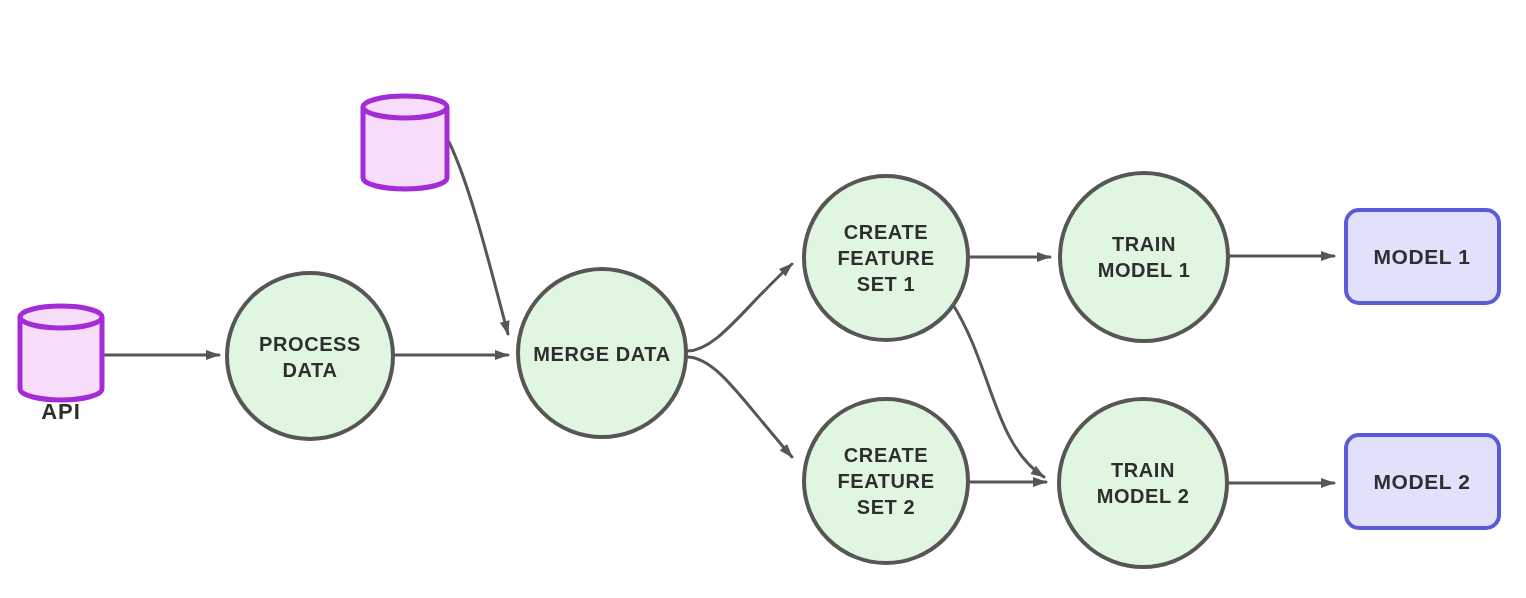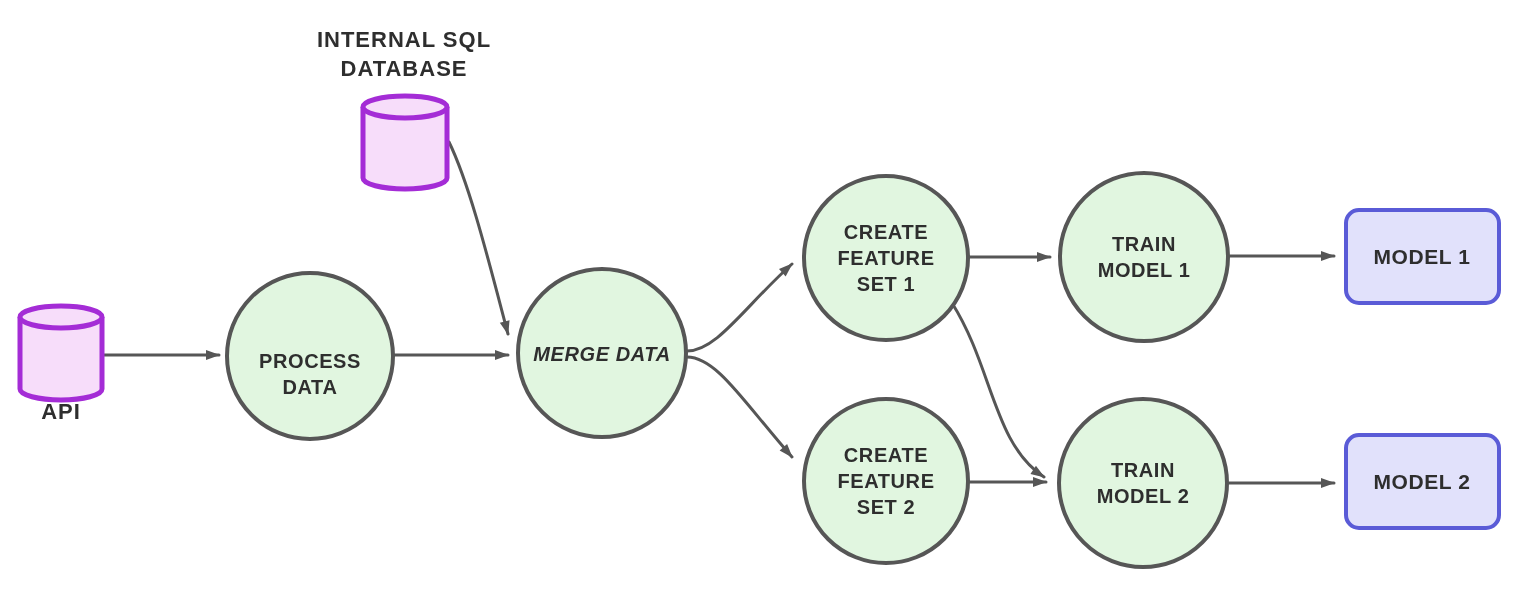--- a/index.html
+++ b/index.html
@@ -75,25 +75,23 @@
     <circle class="node-circle" cx="886" cy="258" r="82"></circle>
     <circle class="node-circle" cx="1144" cy="257" r="84"></circle>
     <circle class="node-circle" cx="886" cy="481" r="82"></circle>
     <circle class="node-circle" cx="1143" cy="483" r="84"></circle>
 
     <rect class="model-box" x="1346" y="210" width="153" height="93" rx="13"></rect>
     <rect class="model-box" x="1346" y="435" width="153" height="93" rx="13"></rect>
   </svg>
 
   <div class="label caption" style="left:61px; top:412px;">API</div>
-  <div class="label caption" style="left:404px; top:55px;">INTERNAL SQL
-DATABASE</div>
-  <div class="label" style="left:310px; top:357px;margin-top:17px;">PROCESS
+  <div class="label" style="left:310px; top:357px;">PROCESS
 DATA</div>
-  <div class="label" style="left:602px; top:354px;font-style:italic;">MERGE DATA</div>
+  <div class="label" style="left:602px; top:354px;">MERGE DATA</div>
   <div class="label" style="left:886px; top:258px;">CREATE
 FEATURE
 SET 1</div>
   <div class="label" style="left:1144px; top:257px;">TRAIN
 MODEL 1</div>
   <div class="label" style="left:886px; top:481px;">CREATE
 FEATURE
 SET 2</div>
   <div class="label" style="left:1143px; top:483px;">TRAIN
 MODEL 2</div>

